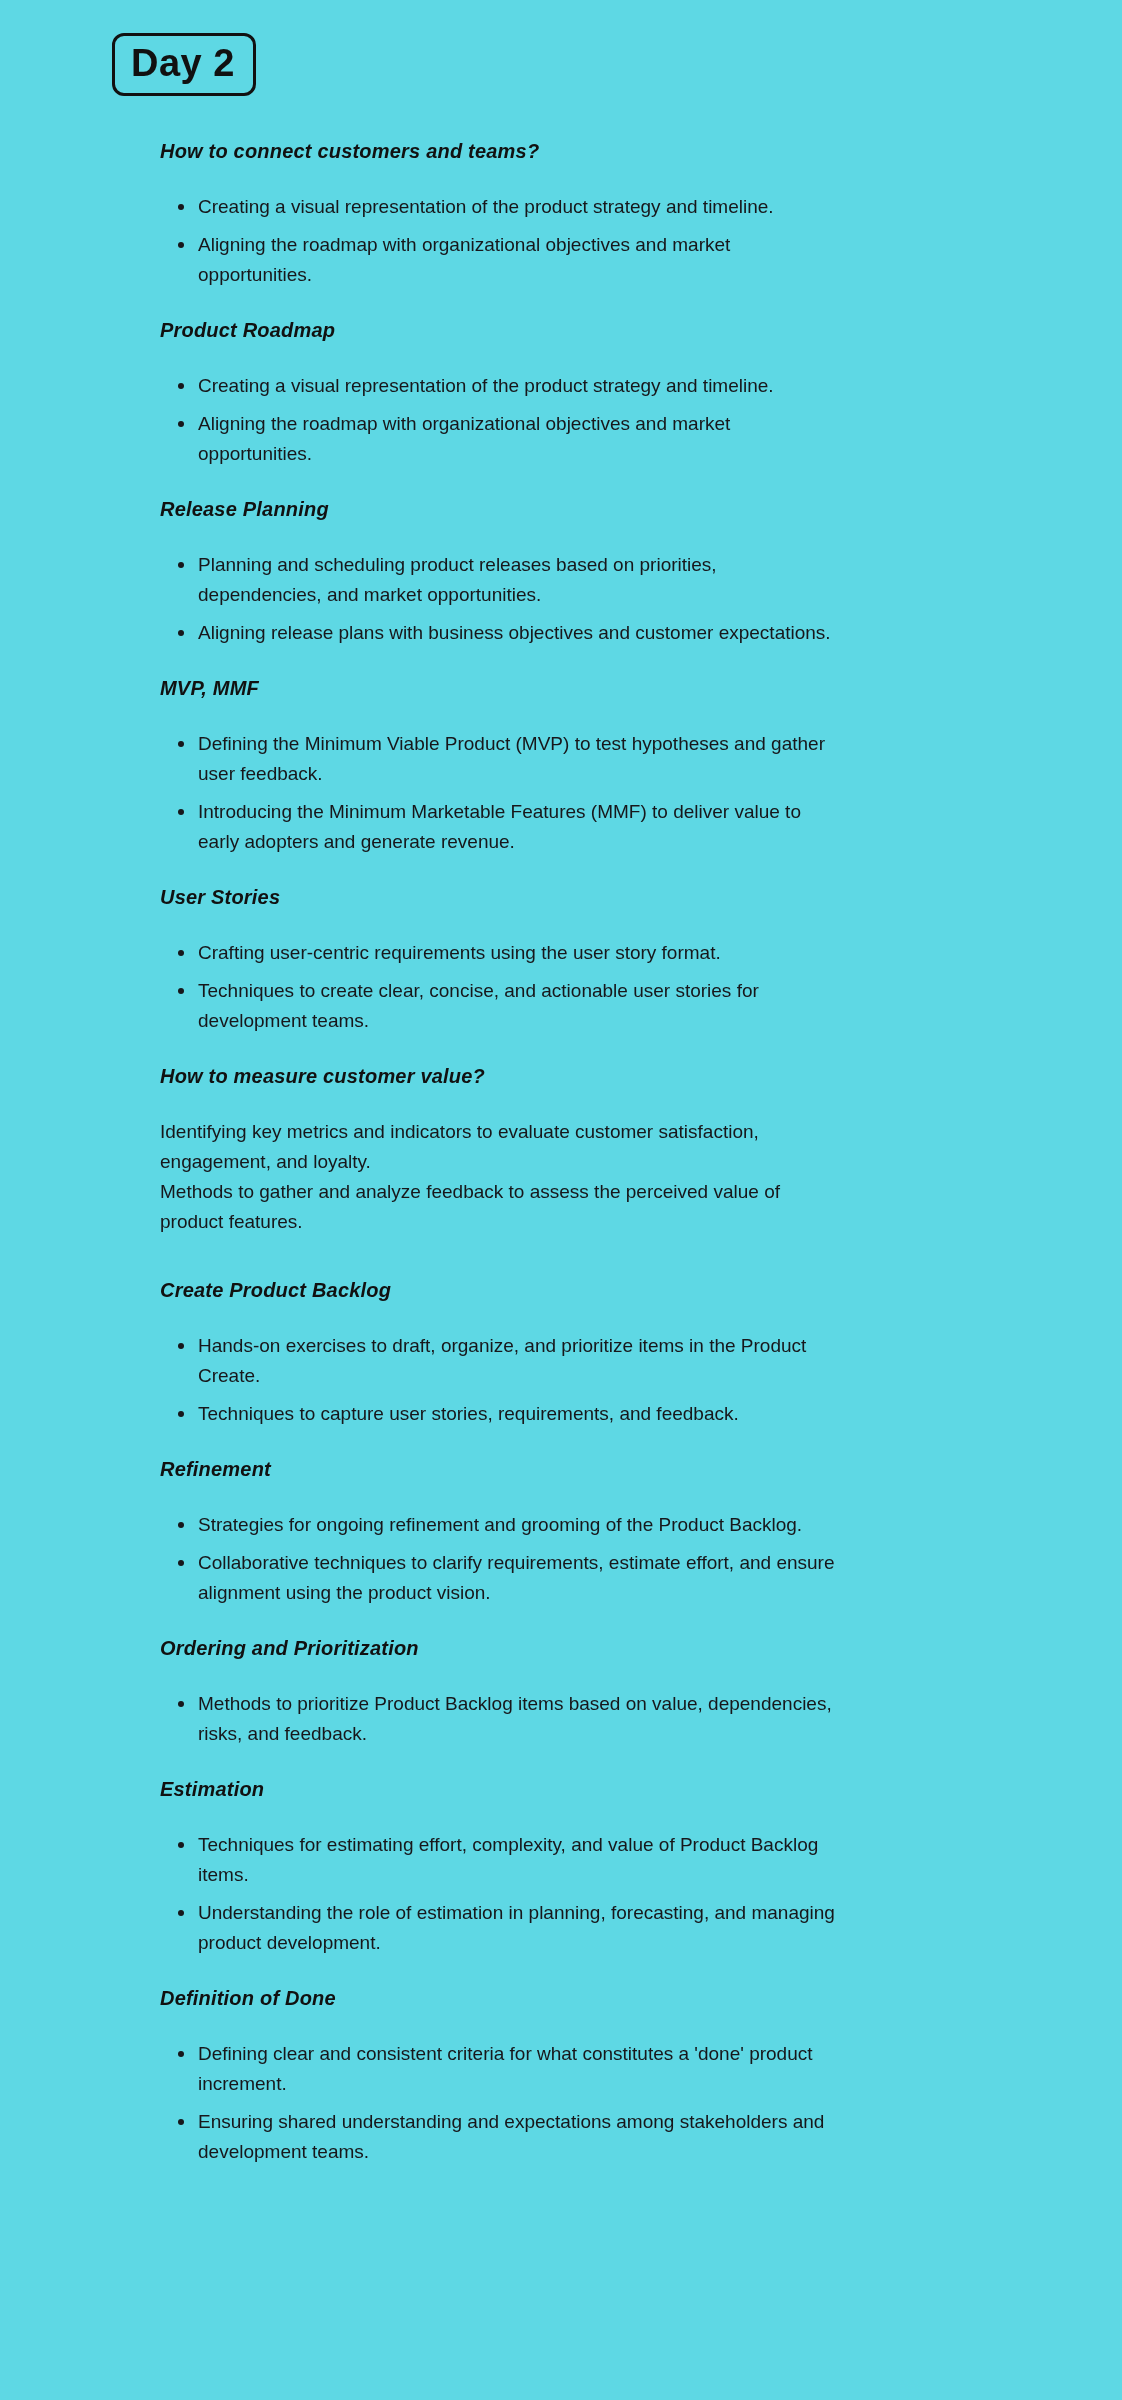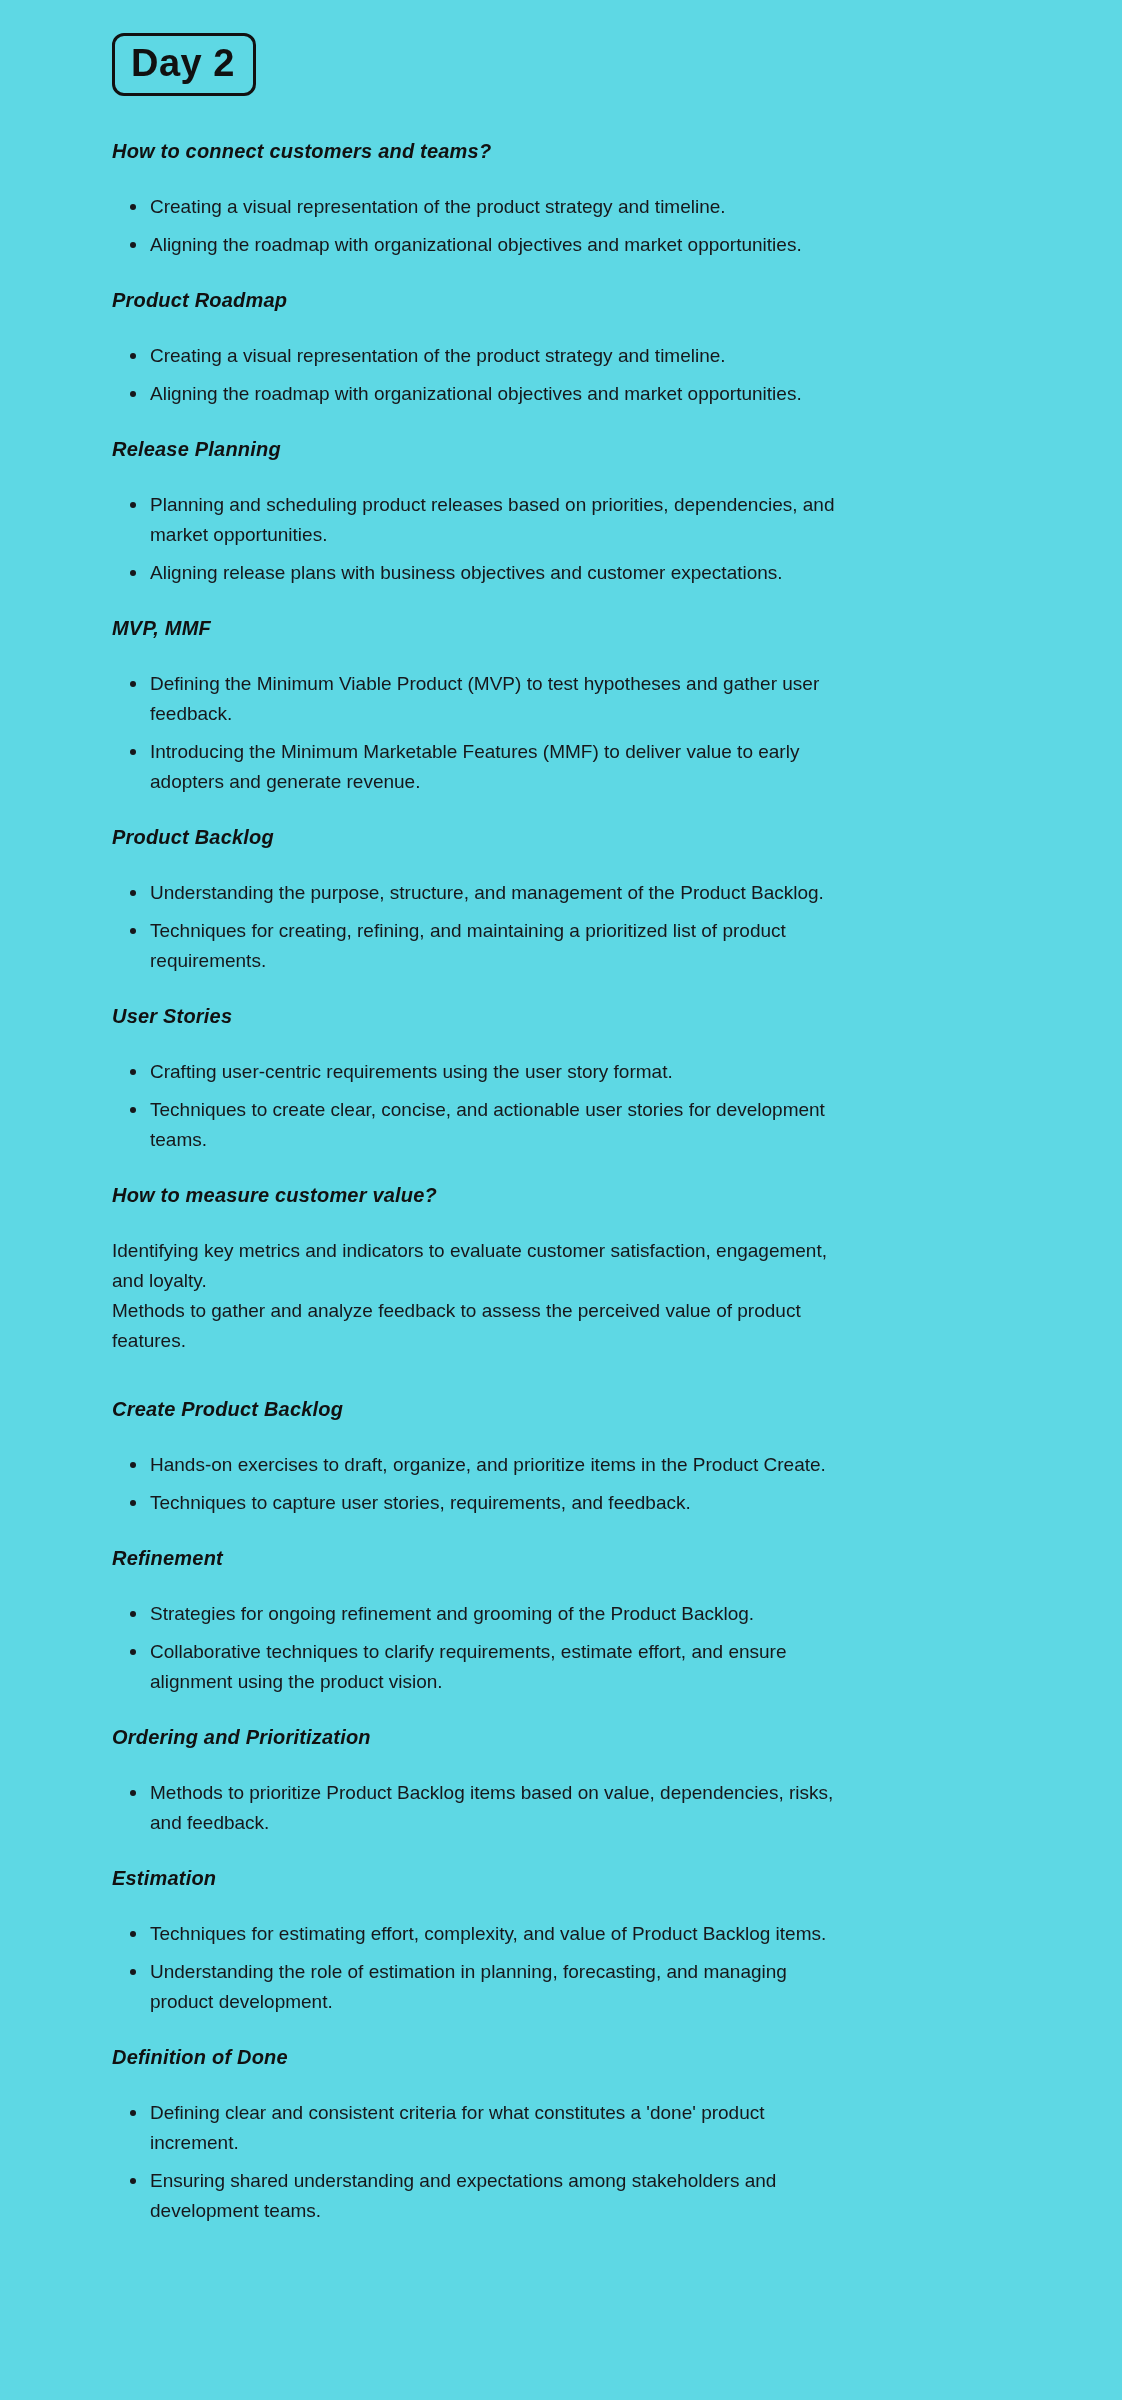--- a/index.html
+++ b/index.html
@@ -23,21 +23,21 @@
     border-radius: 12px;
     padding: 6px 18px 8px 16px;
     margin-bottom: 42px;
   }
   .title-box span {
     font-size: 38px;
     font-weight: 800;
     letter-spacing: 0.5px;
     color: #111111;
   }
-  section { margin-bottom: 27px; }
+  section { margin-bottom: 27px; margin-left: 48px; }
   section.extra-gap { margin-top: 40px; }
   .heading {
     font-size: 20px;
     font-weight: bold;
     font-style: italic;
     color: #111111;
     margin: 0 0 28px 0;
     line-height: 26px;
     letter-spacing: 0.2px;
   }
@@ -109,27 +109,20 @@
   </section>
 
   <section>
     <h2 class="heading">MVP, MMF</h2>
     <ul class="bullets">
       <li>Defining the Minimum Viable Product (MVP) to test hypotheses and gather user feedback.</li>
       <li>Introducing the Minimum Marketable Features (MMF) to deliver value to early adopters and generate revenue.</li>
     </ul>
   </section>
 
-  <section>
-    <h2 class="heading">Product Backlog</h2>
-    <ul class="bullets">
-      <li>Understanding the purpose, structure, and management of the Product Backlog.</li>
-      <li>Techniques for creating, refining, and maintaining a prioritized list of product requirements.</li>
-    </ul>
-  </section>
 
   <section>
     <h2 class="heading">User Stories</h2>
     <ul class="bullets">
       <li>Crafting user-centric requirements using the user story format.</li>
       <li>Techniques to create clear, concise, and actionable user stories for development teams.</li>
     </ul>
   </section>
 
   <section>

